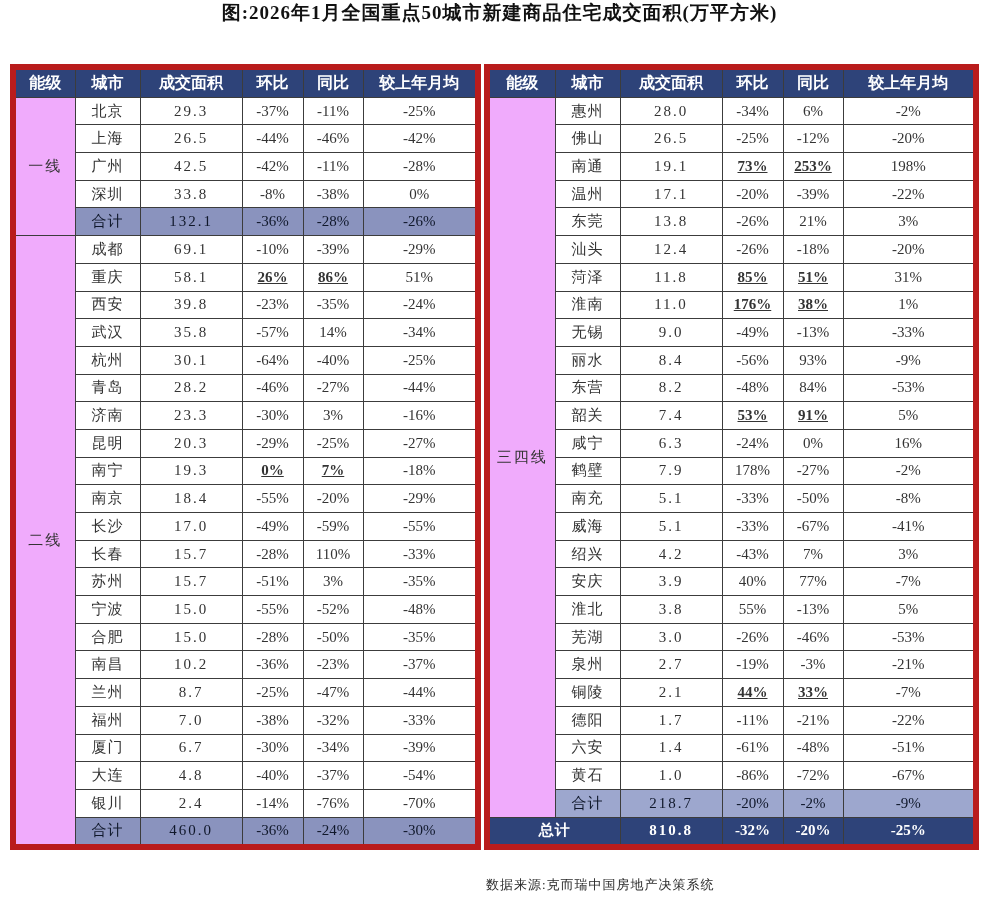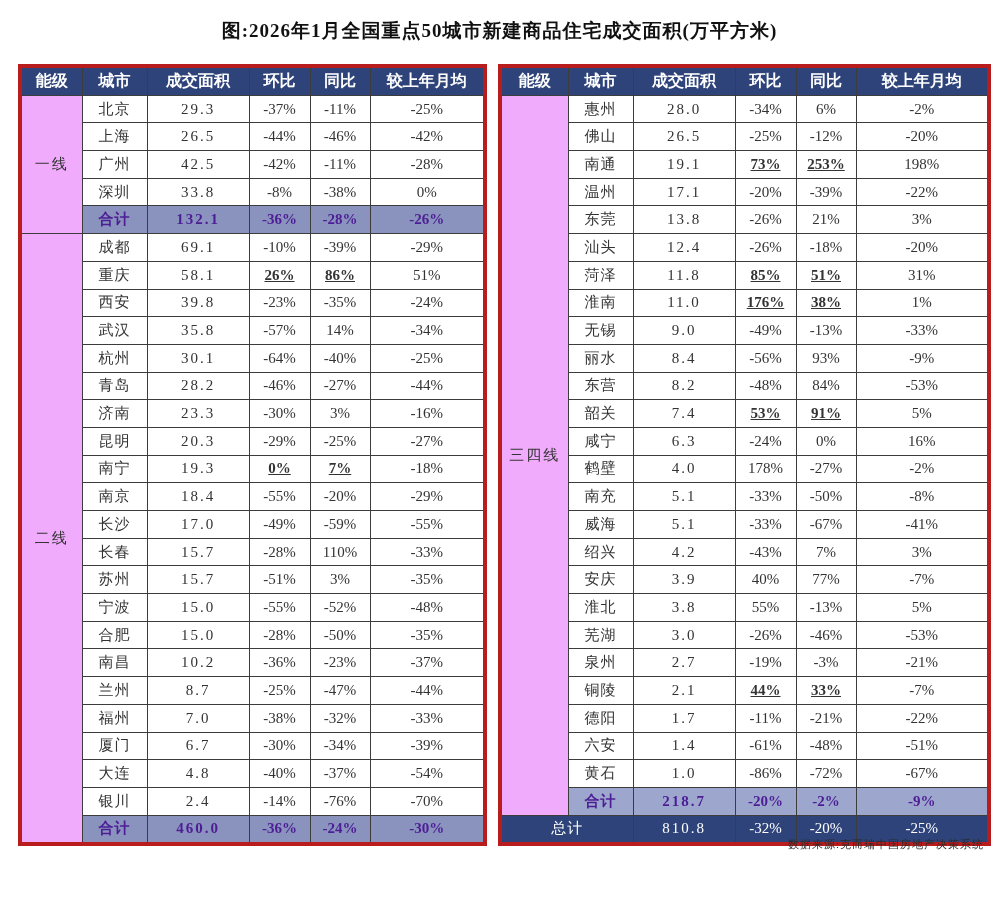--- a/index.html
+++ b/index.html
@@ -9,36 +9,34 @@
     background: #ffffff;
     overflow: hidden;
     font-family: "Liberation Serif", "DejaVu Serif", serif;
   }
   .page { position: relative; width: 999px; height: 910px; }
   .chart-title {
     text-align: center;
     font-size: 19px;
     font-weight: 700;
     color: #111;
-    padding-top: 18px;
     letter-spacing: 1px;
   }
   .tables-wrap {
     position: absolute;
     left: 10px;
     top: 64px;
     display: flex;
     gap: 3px;
     align-items: flex-start;
   }
   table.grid {
     border-collapse: collapse;
     table-layout: fixed;
-    border: 4px solid #b91c1c;
-    margin-left: 8px;
+    border: 6px solid #b91c1c;
   }
   table.grid td, table.grid th {
     border: 1px solid #3c3c3c;
     text-align: center;
     vertical-align: middle;
     height: 26.7px;
     padding: 0;
     font-size: 15px;
     color: #333;
     overflow: hidden;
@@ -55,39 +53,39 @@
     color: #3a3a3a;
     background: #f0abfc;
     letter-spacing: 2px;
   }
   td.city-cell { font-size: 16px; letter-spacing: 1px; }
   td.area-cell { font-size: 16px; letter-spacing: 2px; }
   td.pct-cell  { font-size: 15px; }
   td.bold-cell { font-weight: 700; color: #0b0b0b; text-decoration: underline; }
   tr.subtotal-row td {
     background: var(--subtotal-bg, #8A93BE);
-    color: #4c1d95;
-    font-weight: 700;
+    color: #0f172a;
+    font-weight: 400;
   }
   tr.subtotal-row.light td {
     background: var(--subtotal-light-bg, #9DA7CE);
   }
   tr.total-row td {
     background: var(--total-bg, #2E4379);
     color: #ffffff;
-    font-weight: 400;
+    font-weight: 700;
     text-align: center;
   }
   .data-source {
     position: absolute;
-    top: 837px;
+    top: 876px;
     left: 486px;
     width: 498px;
-    text-align: right;
-    font-size: 11px;
+    text-align: left;
+    font-size: 13px;
     color: #2b2b2b;
     letter-spacing: 1px;
   }
 </style>
 </head>
 <body>
 
 <div class="page">
   <div class="chart-title">图:2026年1月全国重点50城市新建商品住宅成交面积(万平方米)</div>
   <div class="tables-wrap">
@@ -414,21 +412,21 @@
             </tr>
             <tr>
               <td class="city-cell">咸宁</td>
               <td class="area-cell">6.3</td>
               <td class="pct-cell">-24%</td>
               <td class="pct-cell">0%</td>
               <td class="pct-cell">16%</td>
             </tr>
             <tr>
               <td class="city-cell">鹤壁</td>
-              <td class="area-cell">4.0</td>
+              <td class="area-cell">7.9</td>
               <td class="pct-cell">178%</td>
               <td class="pct-cell">-27%</td>
               <td class="pct-cell">-2%</td>
             </tr>
             <tr>
               <td class="city-cell">南充</td>
               <td class="area-cell">5.1</td>
               <td class="pct-cell">-33%</td>
               <td class="pct-cell">-50%</td>
               <td class="pct-cell">-8%</td>

